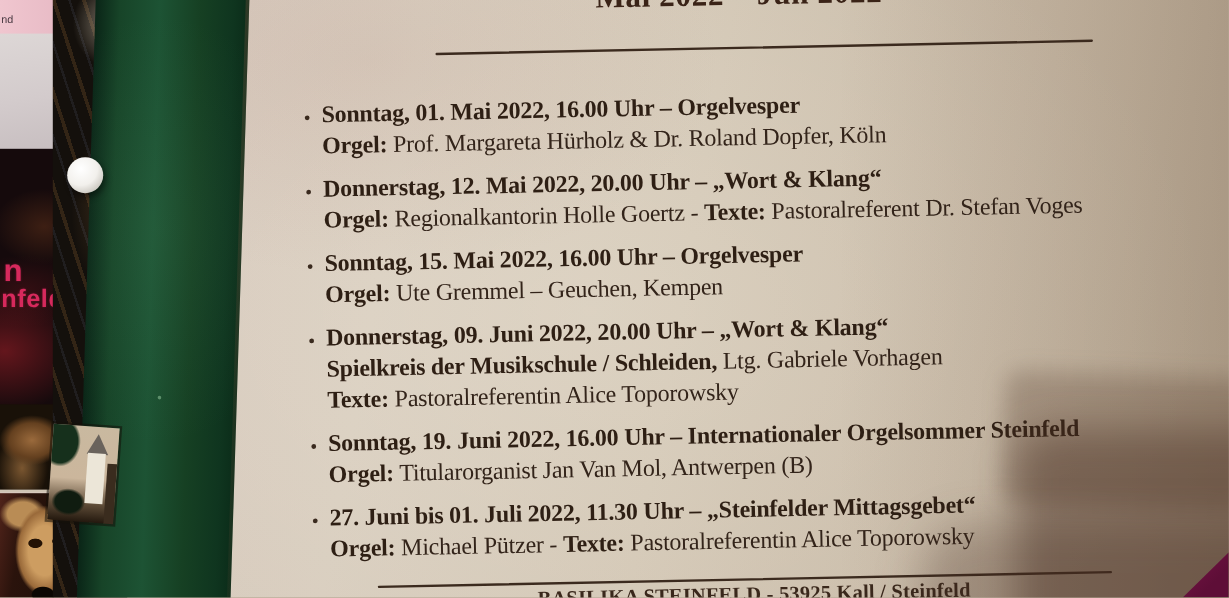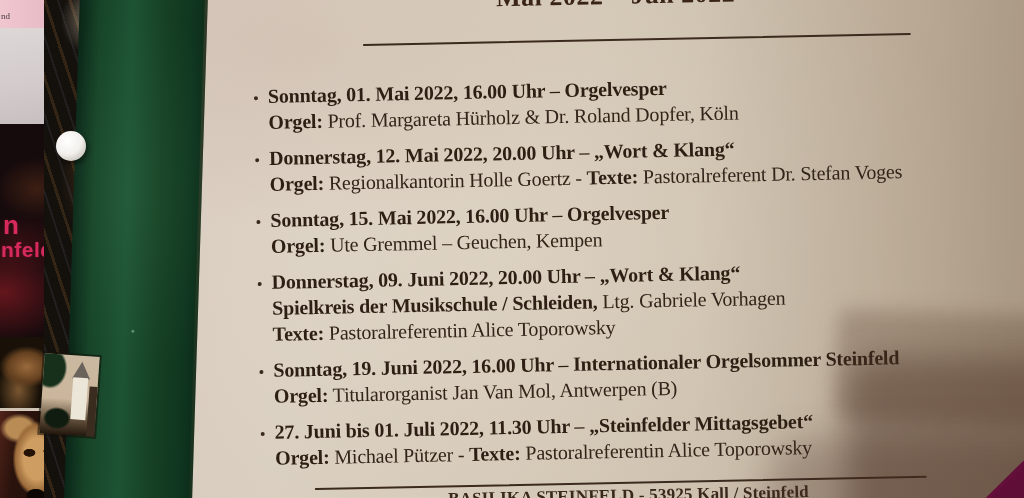--- a/index.html
+++ b/index.html
@@ -39,21 +39,21 @@
   .event-line{font-size:20px;line-height:26px;letter-spacing:-0.2px;}
   .event-line .b{font-weight:bold;color:#2e1f14;}
   .footer-text{position:absolute;left:228px;top:494px;font-size:17px;font-weight:bold;
     letter-spacing:0.2px;color:#3a281c;white-space:nowrap;}
   .sheet-edge{left:205px;top:-6px;width:3px;height:514px;transform:rotate(1.8deg);
     transform-origin:0 0;background:linear-gradient(to bottom,rgba(110,80,60,0.35),rgba(110,80,60,0.12));}
 
   
   .pink-card{left:0;top:0;width:52px;height:30px;
     background:linear-gradient(to right,#f0c6cf,#e7bac5);color:#4a3a42;
-    font-family:Liberation Serif, serif;font-size:9px;padding:11px 0 0 1px;}
+    font-family:Liberation Sans, sans-serif;font-size:9px;padding:11px 0 0 1px;}
   .white-card{left:0;top:28px;width:48px;height:98px;
     background:linear-gradient(170deg,#ddd7d6 0%,#d3cbcc 55%,#c7bec0 100%);}
   .red-poster{left:0;top:124px;width:49px;height:216px;
     background:
       radial-gradient(95px 70px at 8% 78%, rgba(165,32,42,0.55), transparent 72%),
       radial-gradient(60px 45px at 75% 30%, rgba(120,62,30,0.40), transparent 70%),
       radial-gradient(70px 40px at 40% 55%, rgba(90,20,26,0.45), transparent 75%),
       #150a0c;}
   .red-word{position:absolute;font-family:"Liberation Sans",sans-serif;font-weight:bold;
     color:var(--accent-magenta);text-shadow:0 0 2px rgba(214,41,92,0.35);}

